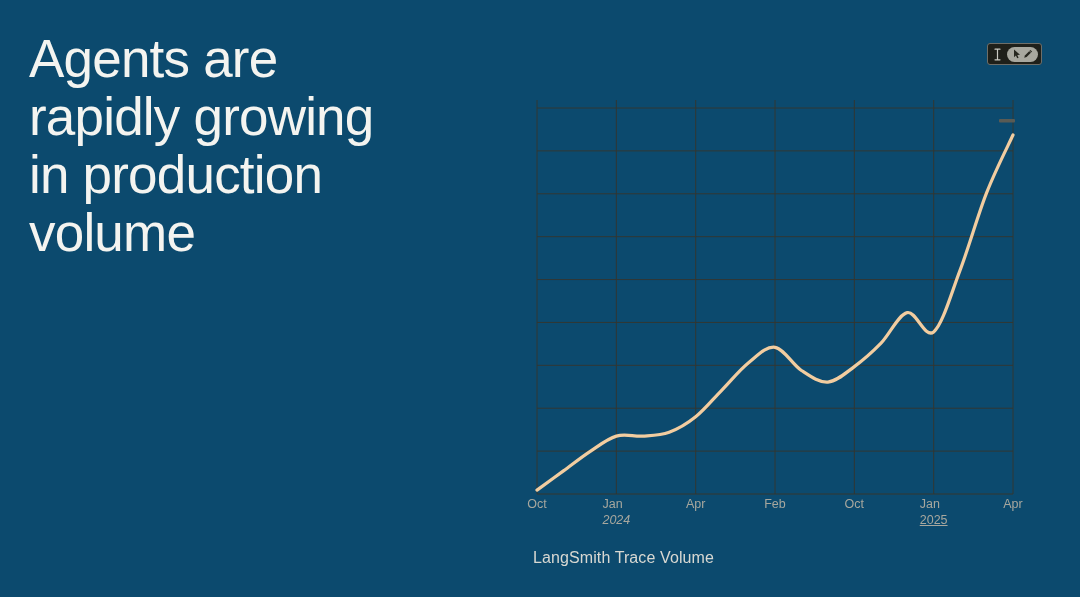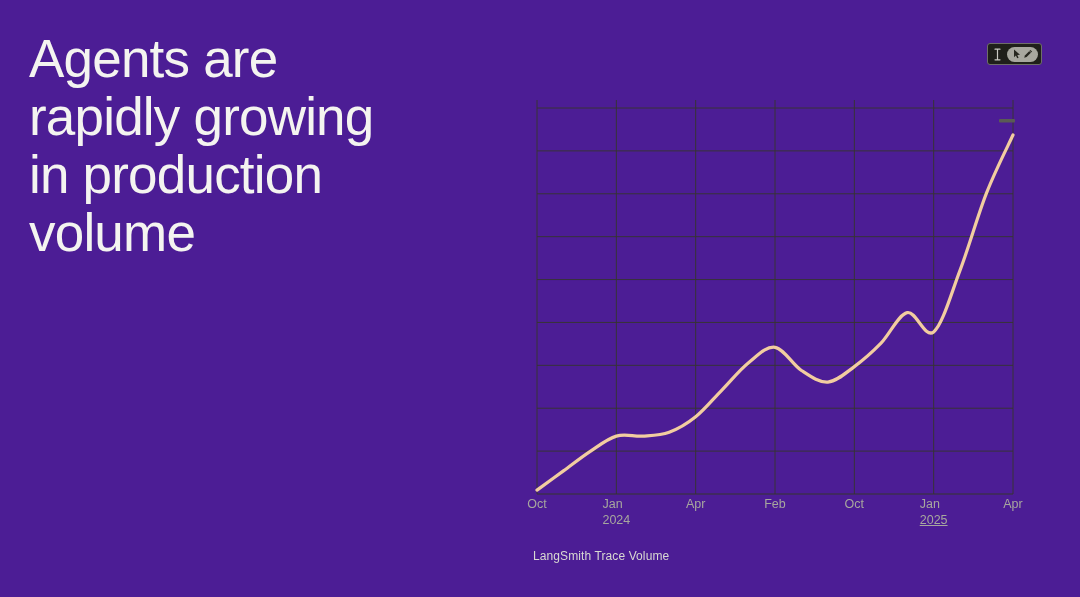--- a/index.html
+++ b/index.html
@@ -121,30 +121,30 @@
     font-size: 12.5px;
     line-height: 16px;
   }
 
   
   #caption {
     position: absolute;
     left: 533px;
     top: 549px;
     color: #d8d8d2;
-    font-size: 12px;
+    font-size: 16px;
     font-family: "Liberation Sans", sans-serif;
     font-weight: 400;
     letter-spacing: 0.1px;
   }
 </style>
 </head>
 <body style="background: rgb(25, 26, 20);">
 
-<div id="slide" style="background: #4c1d95;">
+<div id="slide" style="background: #0c4a6e;">
 
   <div id="headline" style="color: rgb(244, 244, 240);">Agents are
 rapidly growing
 in production
 volume</div>
 
   <div id="toolbar" style="border-color: rgb(110, 110, 104);">
     <span class="ibeam">
       <svg width="9" height="13" viewBox="0 0 9 13" fill="none">
         <path d="M2 1.2 H7 M4.5 1.2 V11.8 M2 11.8 H7" stroke="#c9c9c2" stroke-width="1.2" stroke-linecap="round"></path>
@@ -190,21 +190,21 @@
             <line x1="396.6508" x2="396.6508" y1="0" y2="394" stroke="#35362e" stroke-width="0.9"></line>
             <line x1="476" x2="476" y1="0" y2="394" stroke="#35362e" stroke-width="0.9"></line>
           </g>
         <path id="series-line" fill="none" stroke="#f2cda0" stroke-width="3.2" stroke-linecap="round" stroke-linejoin="round" d="M0.00,390.14 C4.41,386.92 17.63,377.27 26.44,370.84 C35.26,364.41 44.07,357.33 52.89,351.54 C61.70,345.75 70.52,338.67 79.33,336.10 C88.15,333.53 96.96,336.74 105.78,336.10 C114.59,335.46 123.41,335.46 132.22,332.24 C141.04,329.02 149.85,323.88 158.67,316.80 C167.48,309.72 176.30,298.79 185.11,289.78 C193.93,280.77 202.74,269.84 211.56,262.76 C220.37,255.68 229.19,246.03 238.00,247.32 C246.81,248.61 255.63,264.69 264.44,270.48 C273.26,276.27 282.07,282.70 290.89,282.06 C299.70,281.42 308.52,273.05 317.33,266.62 C326.15,260.19 334.96,252.47 343.78,243.46 C352.59,234.45 361.41,214.51 370.22,212.58 C379.04,210.65 387.85,238.96 396.67,231.88 C405.48,224.80 414.30,193.28 423.11,170.12 C431.93,146.96 440.74,115.44 449.56,92.92 C458.37,70.40 471.59,44.67 476.00,35.02"></path>
         <rect id="end-marker" x="462.00" y="19.02" width="16" height="3.5" rx="1" fill="#5a5b54"></rect>
       </svg>
     </div>
 
     <div id="xaxis">
         <div class="tick" style="left: 4px; top: 0px; color: rgb(167, 167, 158);"><span>Oct</span></div>
-        <div class="tick" style="left: 83.3492px; top: 0px; color: rgb(167, 167, 158);"><span>Jan</span><span class="yr" style="color: rgb(167, 167, 158);">2024</span></div>
+        <div class="tick" style="left: 83.3492px; top: 0px; color: rgb(167, 167, 158);"><span>Jan</span><span class="yr" style="color: rgb(167, 167, 158); font-style: italic;">2024</span></div>
         <div class="tick" style="left: 162.651px; top: 0px; color: rgb(167, 167, 158);"><span>Apr</span></div>
         <div class="tick" style="left: 242px; top: 0px; color: rgb(167, 167, 158);"><span>Feb</span></div>
         <div class="tick" style="left: 321.349px; top: 0px; color: rgb(167, 167, 158);"><span>Oct</span></div>
         <div class="tick" style="left: 400.651px; top: 0px; color: rgb(167, 167, 158);"><span>Jan</span><span class="yr" style="color: rgb(167, 167, 158); text-decoration: underline;">2025</span></div>
         <div class="tick" style="left: 480px; top: 0px; color: rgb(167, 167, 158);"><span>Apr</span></div>
       </div>
   </div>
 
   <div id="caption">LangSmith Trace Volume</div>
 

